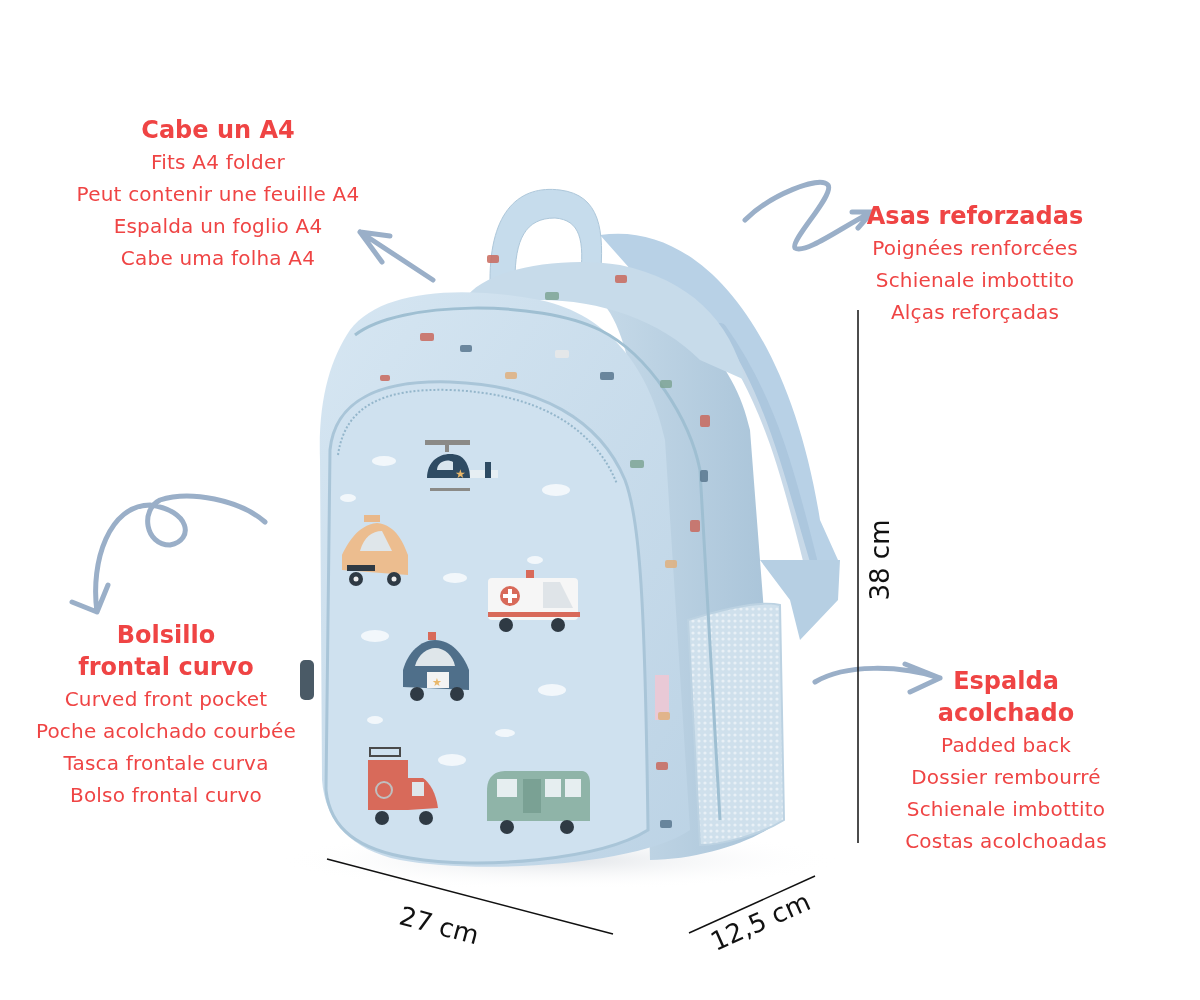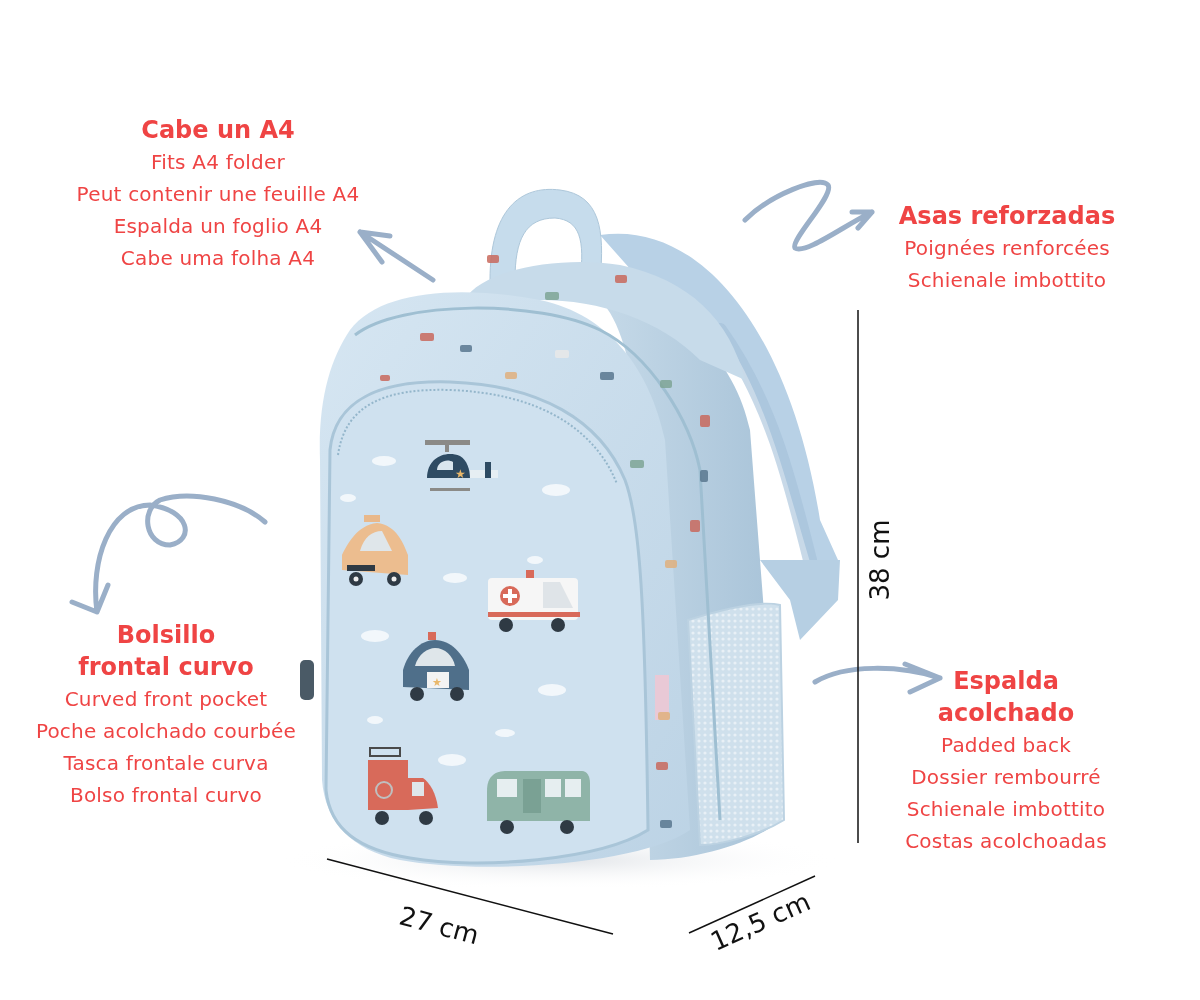--- a/index.html
+++ b/index.html
@@ -174,24 +174,25 @@
 </svg>
 
 <div class="label-block" style="left:40px; top:114px; width:356px;">
   <div class="title">Cabe un A4</div>
   <div class="line">Fits A4 folder</div>
   <div class="line">Peut contenir une feuille A4</div>
   <div class="line">Espalda un foglio A4</div>
   <div class="line">Cabe uma folha A4</div>
 </div>
 
-<div class="label-block" style="left:880px; top:200px; width:254px;">
+<div class="label-block" style="left:848px; top:200px; width:254px;">
   <div class="title">Asas reforzadas</div>
   <div class="line">Poignées renforcées</div>
   <div class="line">Schienale imbottito</div>
+  <div class="line">Alças reforçadas</div>
 </div>
 
 <div class="label-block" style="left:24px; top:619px; width:284px;">
   <div class="title">Bolsillo</div>
   <div class="title">frontal curvo</div>
   <div class="line">Curved front pocket</div>
   <div class="line">Poche acolchado courbée</div>
   <div class="line">Tasca frontale curva</div>
   <div class="line">Bolso frontal curvo</div>
 </div>

